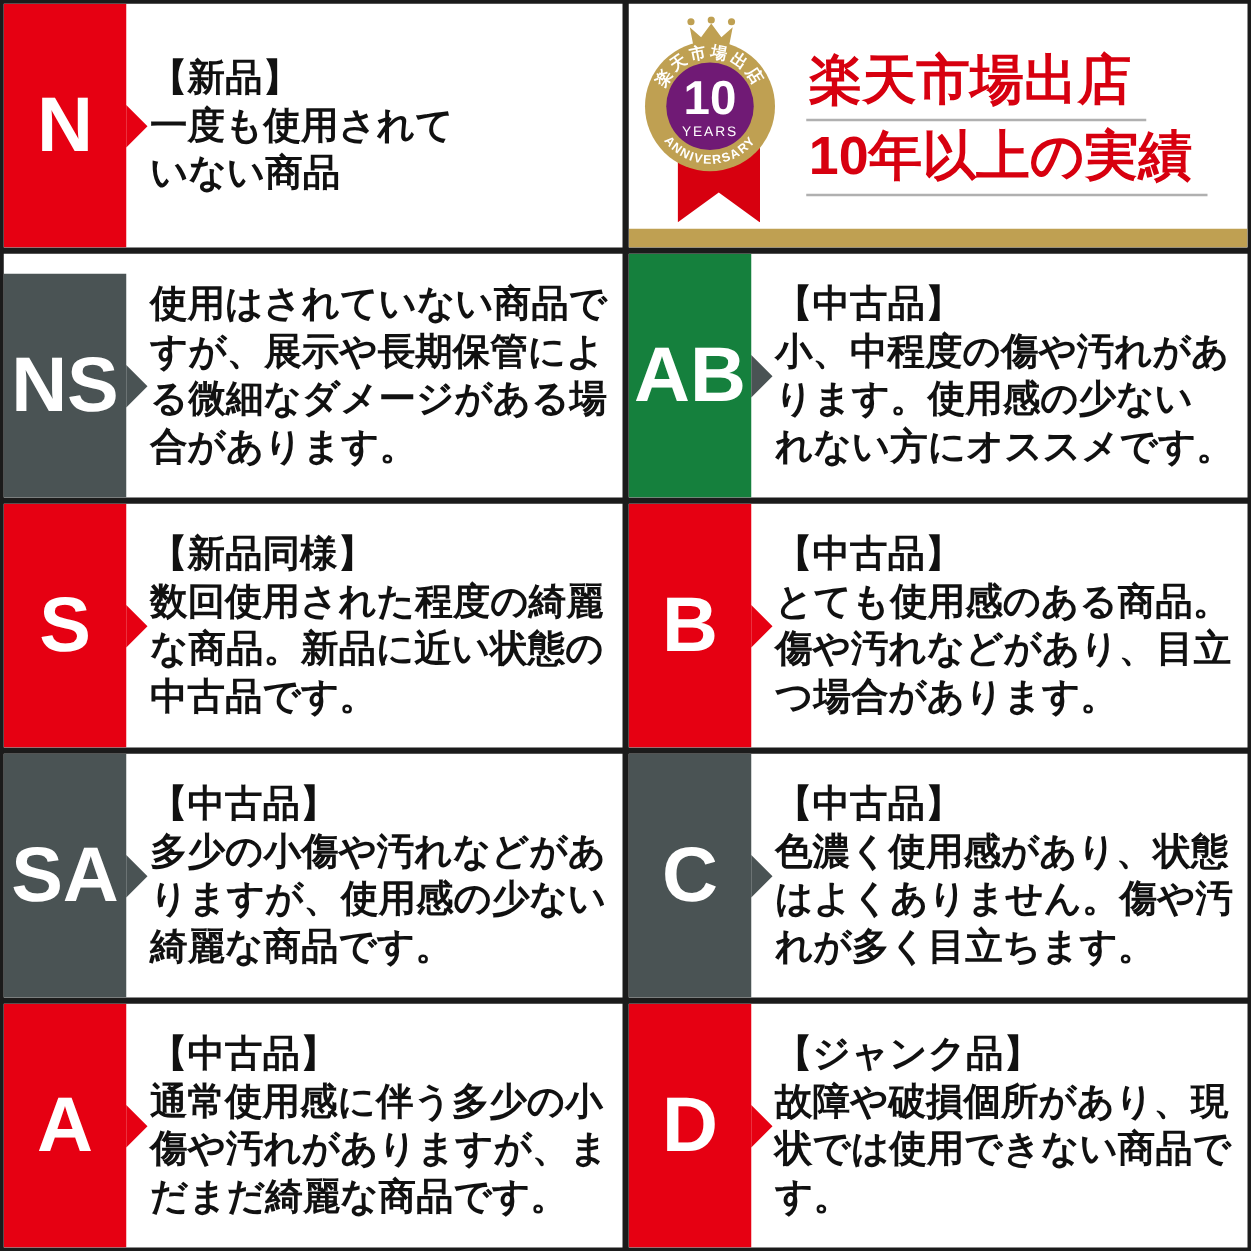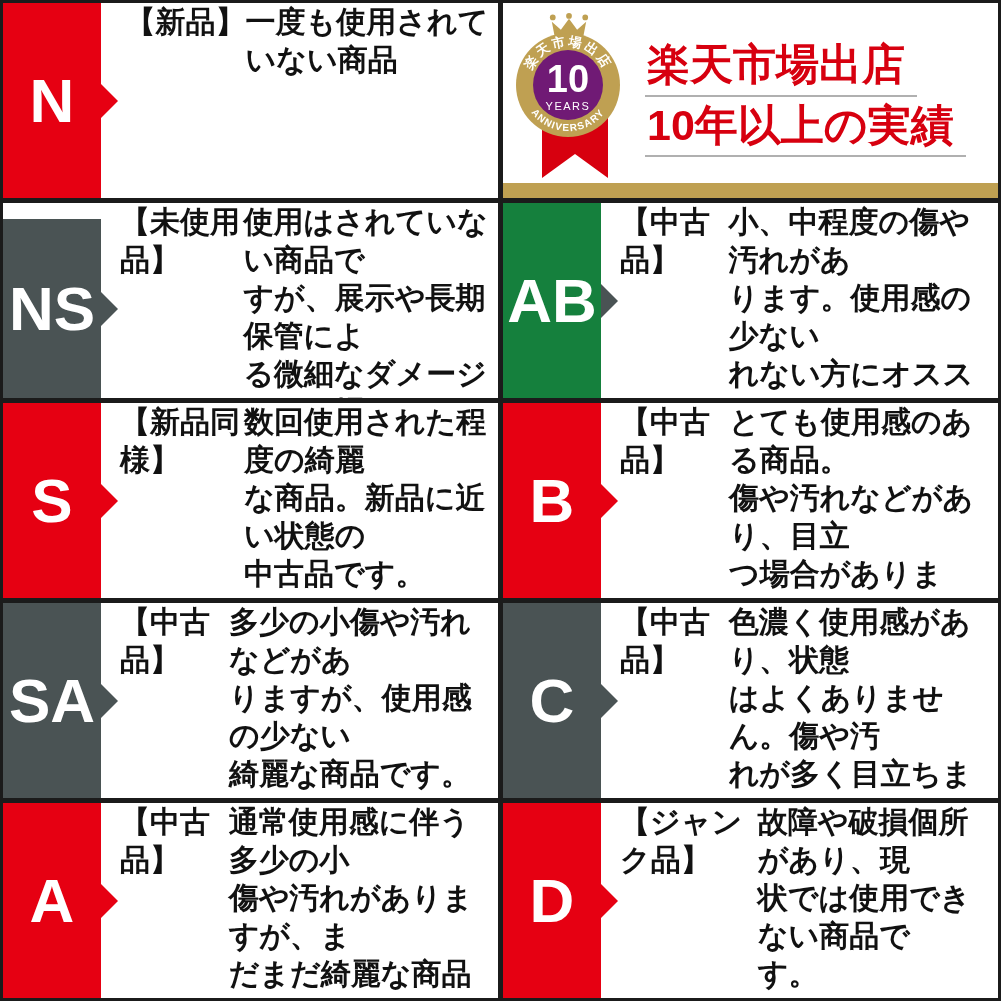--- a/index.html
+++ b/index.html
@@ -22,21 +22,21 @@
   .grade-letter {
     color:#ffffff; font-size:62px; font-weight:600; line-height:1; letter-spacing:0;
   }
   .arrow {
     position:absolute; left:100%; top:50%; transform:translateY(-50%);
     width:0; height:0;
     border-top:17px solid transparent; border-bottom:17px solid transparent;
     border-left:17px solid #e60012;
   }
   .grade-text {
-    flex:1; display:flex; flex-direction:row; justify-content:center;
+    flex:1; display:flex; flex-direction:column; justify-content:center;
     padding:0 4px 0 19px; color:#111111;
   }
   .grade-title { font-size:30px; font-weight:bold; line-height:38px; }
   .grade-desc  { font-size:30px; font-weight:bold; line-height:38px; white-space:pre-line; }
 
   
   .badge-cell { grid-column:2; grid-row:1; }
 
   .medal { position:absolute; left:0; top:0; width:130px; height:195px; }
   .crown-icon { position:absolute; left:45px; top:10px; width:42px; height:26px; z-index:0; }
@@ -115,21 +115,20 @@
       <div class="grade-desc">一度も使用されて
 いない商品</div>
     </div>
   </div>
     <div class="cell grade-cell">
     <div class="grade-box" style="background: rgb(74, 83, 84); margin-top: 16px;">
       <span class="grade-letter">NS</span>
       <span class="arrow" style="border-left-color: rgb(74, 83, 84);"></span>
     </div>
     <div class="grade-text">
-      <div class="grade-title">【未使用品】</div>
       <div class="grade-desc">使用はされていない商品で
 すが、展示や長期保管によ
 る微細なダメージがある場
 合があります。</div>
     </div>
   </div>
     <div class="cell grade-cell">
     <div class="grade-box" style="background: #15803d;">
       <span class="grade-letter">AB</span>
       <span class="arrow" style="border-left-color: rgb(74, 83, 84);"></span>

